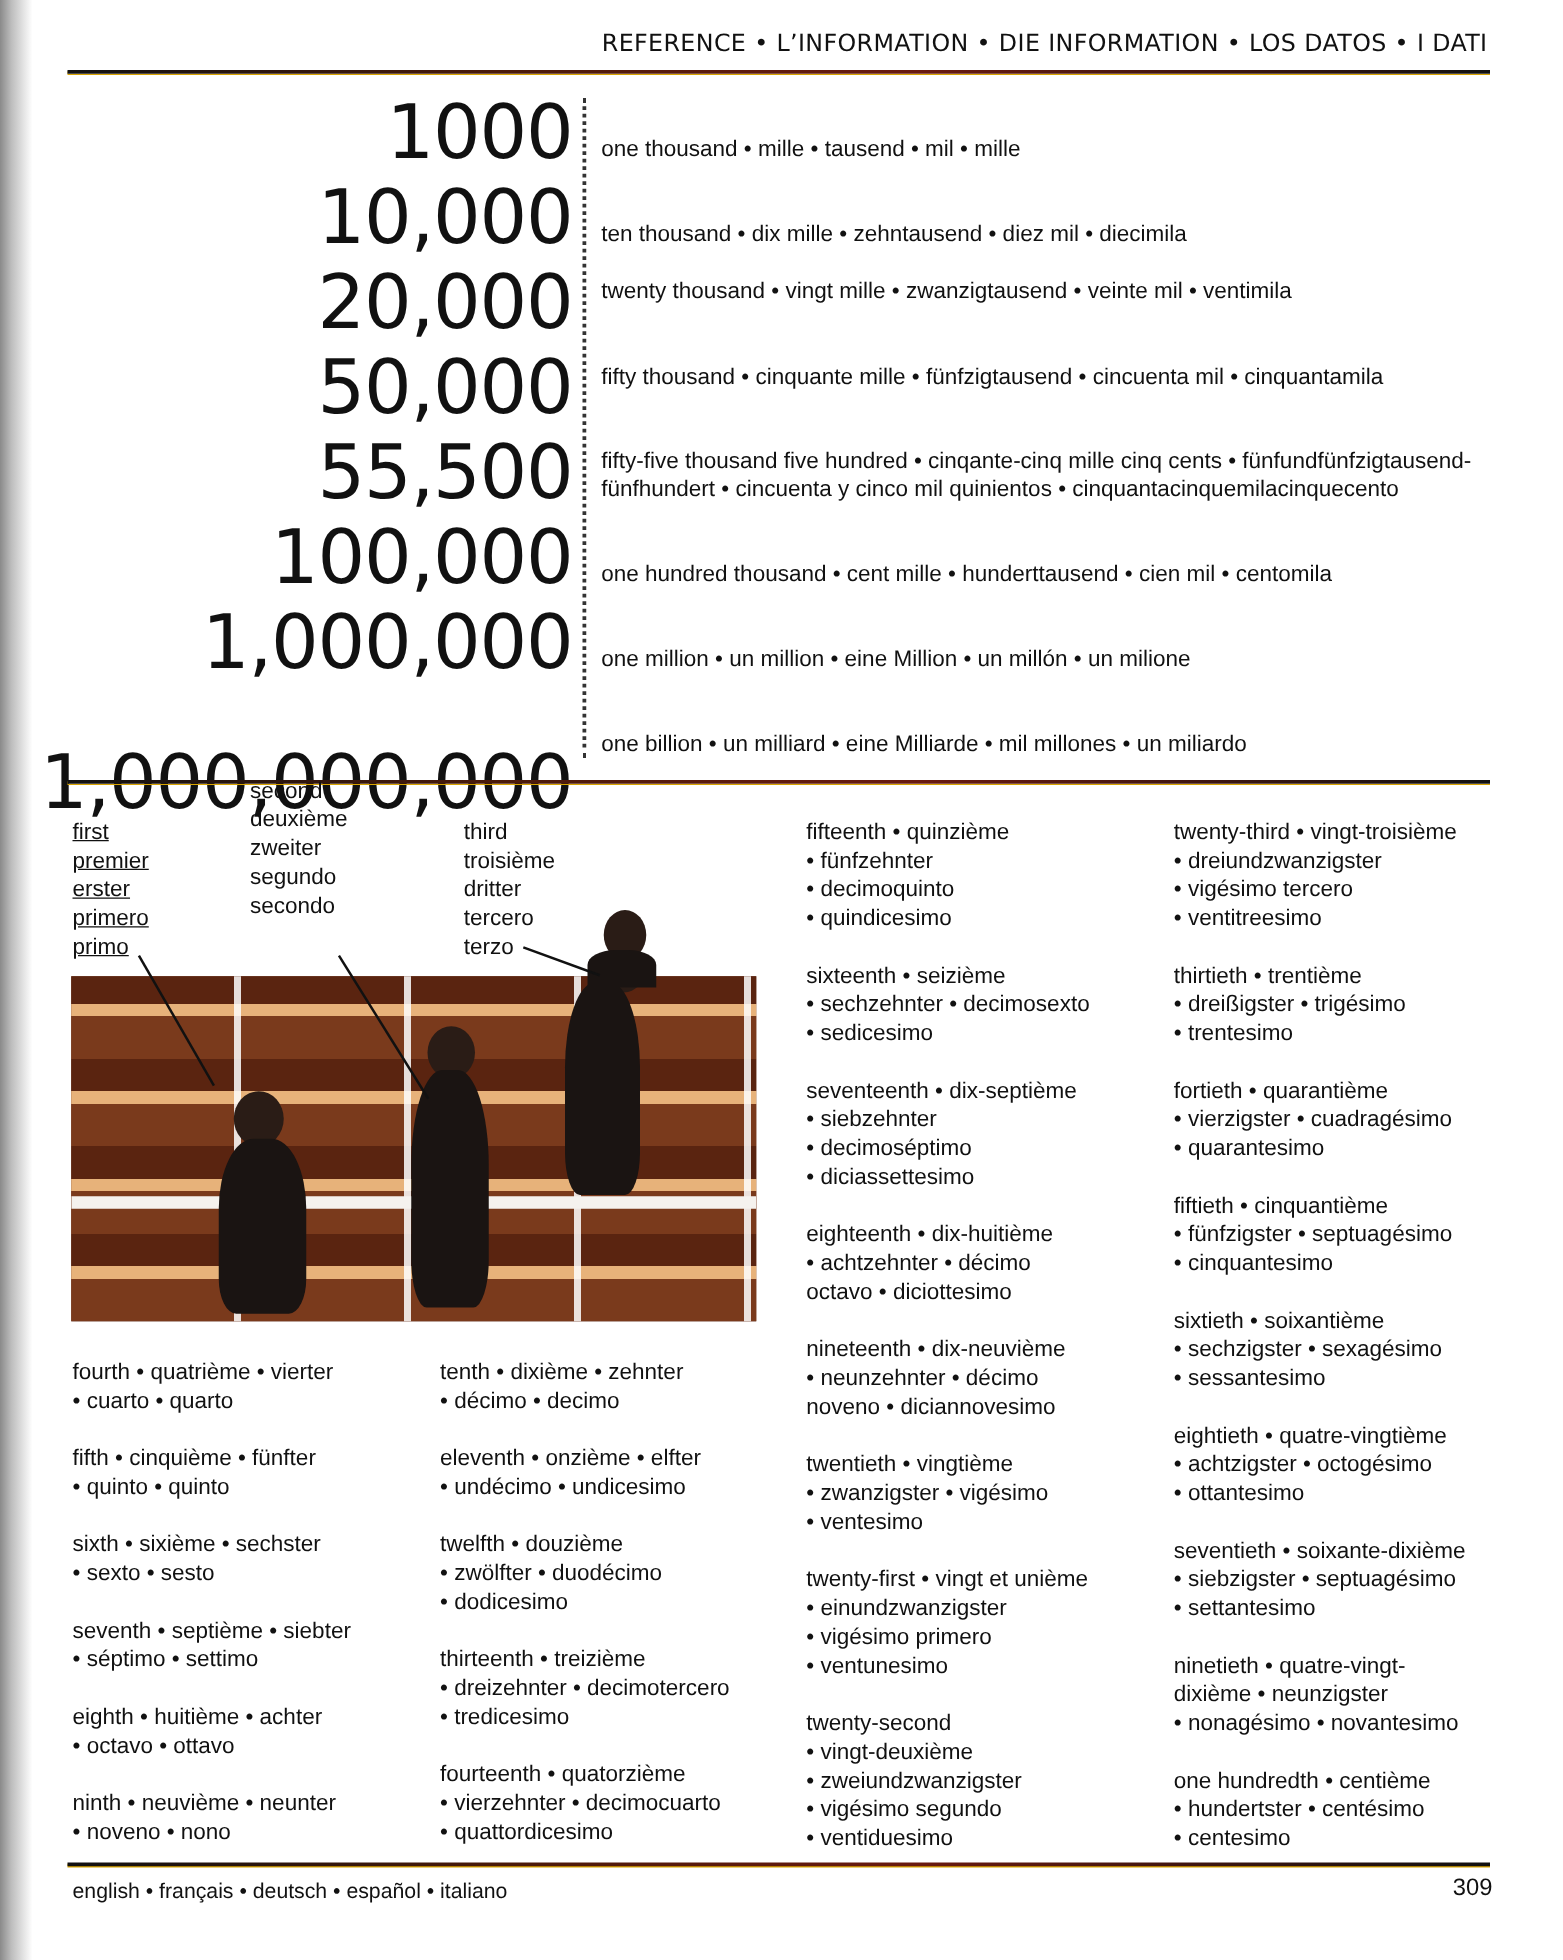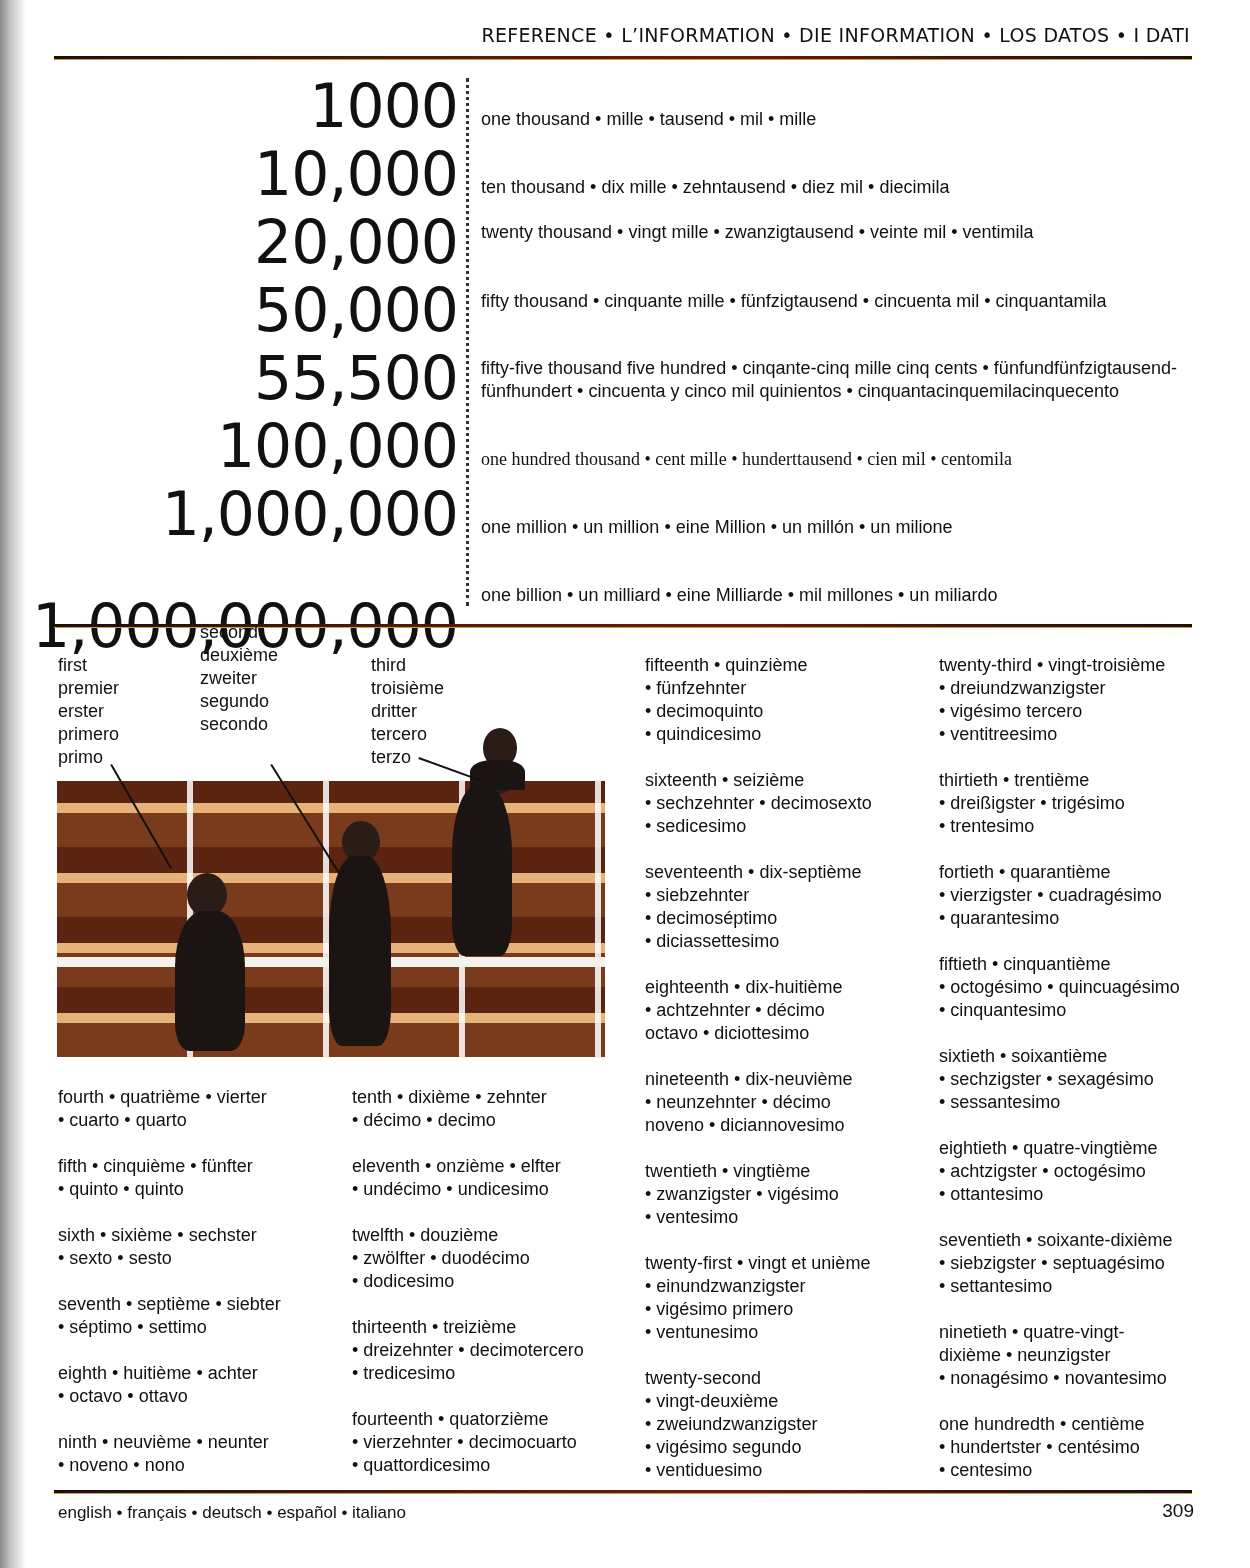--- a/index.html
+++ b/index.html
@@ -99,36 +99,36 @@
     <div class="num-big">55,500</div>
   </div>
   <div class="num-text" style="top:357px;">
     <div>fifty-five thousand five hundred • cinqante-cinq mille cinq cents • fünfundfünfzigtausend-</div>
     <div>fünfhundert • cincuenta y cinco mil quinientos • cinquantacinquemilacinquecento</div>
   </div>
 
   <div class="num-row" style="top:412px;width:458px;">
     <div class="num-big">100,000</div>
   </div>
-  <div class="num-text" style="top:448px;font-family:Liberation Serif, serif;">one hundred thousand • cent mille • hunderttausend • cien mil • centomila</div>
+  <div class="num-text" style="top:448px;">one hundred thousand • cent mille • hunderttausend • cien mil • centomila</div>
 
   <div class="num-row" style="top:480px;width:458px;">
     <div class="num-big">1,000,000</div>
   </div>
   <div class="num-text" style="top:516px;">one million • un million • eine Million • un millón • un milione</div>
 
   <div class="num-row" style="top:548px;width:458px;margin-top:44px;">
     <div class="num-big">1,000,000,000</div>
   </div>
   <div class="num-text" style="top:584px;">one billion • un milliard • eine Milliarde • mil millones • un miliardo</div>
 </div>
 
 <div class="rule" style="top:624px;"></div>
 
-<div class="ord-label" style="left:58px;top:654px;">
+<div class="ord-label" style="left:58px;top:654px;text-decoration:underline;">
   <div>first</div>
   <div>premier</div>
   <div>erster</div>
   <div>primero</div>
   <div>primo</div>
 </div>
 <div class="ord-label" style="left:200px;top:621px;">
   <div>second</div>
   <div>deuxième</div>
   <div>zweiter</div>
@@ -272,21 +272,21 @@
       <div>• dreißigster • trigésimo</div>
       <div>• trentesimo</div>
     </div>
   <div class="entry">
       <div>fortieth • quarantième</div>
       <div>• vierzigster • cuadragésimo</div>
       <div>• quarantesimo</div>
     </div>
   <div class="entry">
       <div>fiftieth • cinquantième</div>
-      <div>• octogésimo • quincuagésimo</div>
+      <div>• fünfzigster • septuagésimo</div>
       <div>• cinquantesimo</div>
     </div>
   <div class="entry">
       <div>sixtieth • soixantième</div>
       <div>• sechzigster • sexagésimo</div>
       <div>• sessantesimo</div>
     </div>
   <div class="entry">
       <div>eightieth • quatre-vingtième</div>
       <div>• achtzigster • octogésimo</div>

